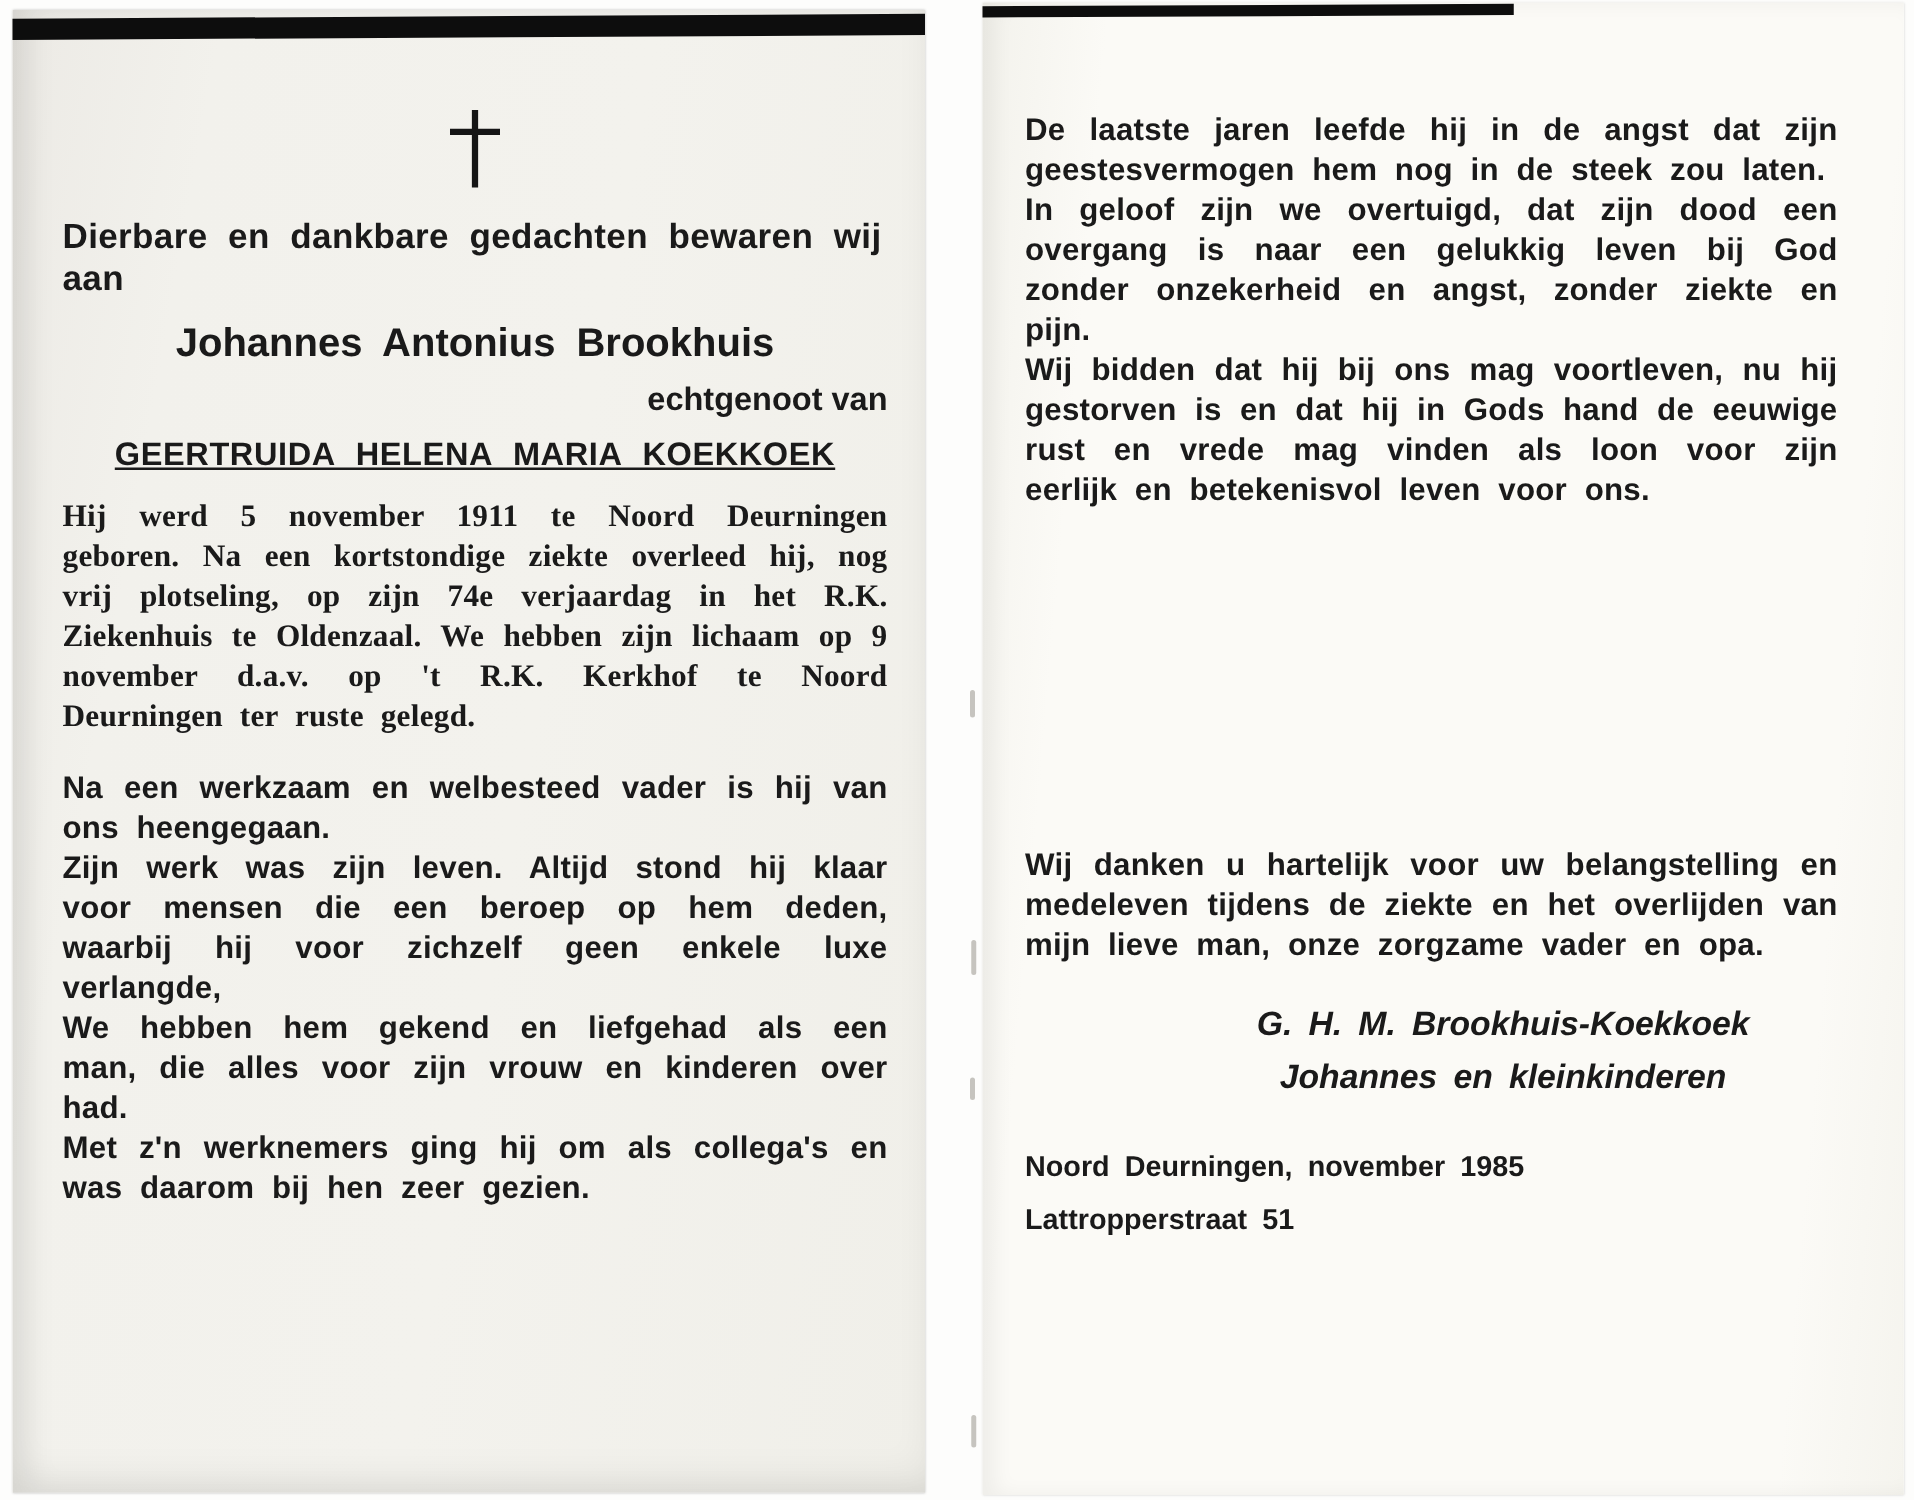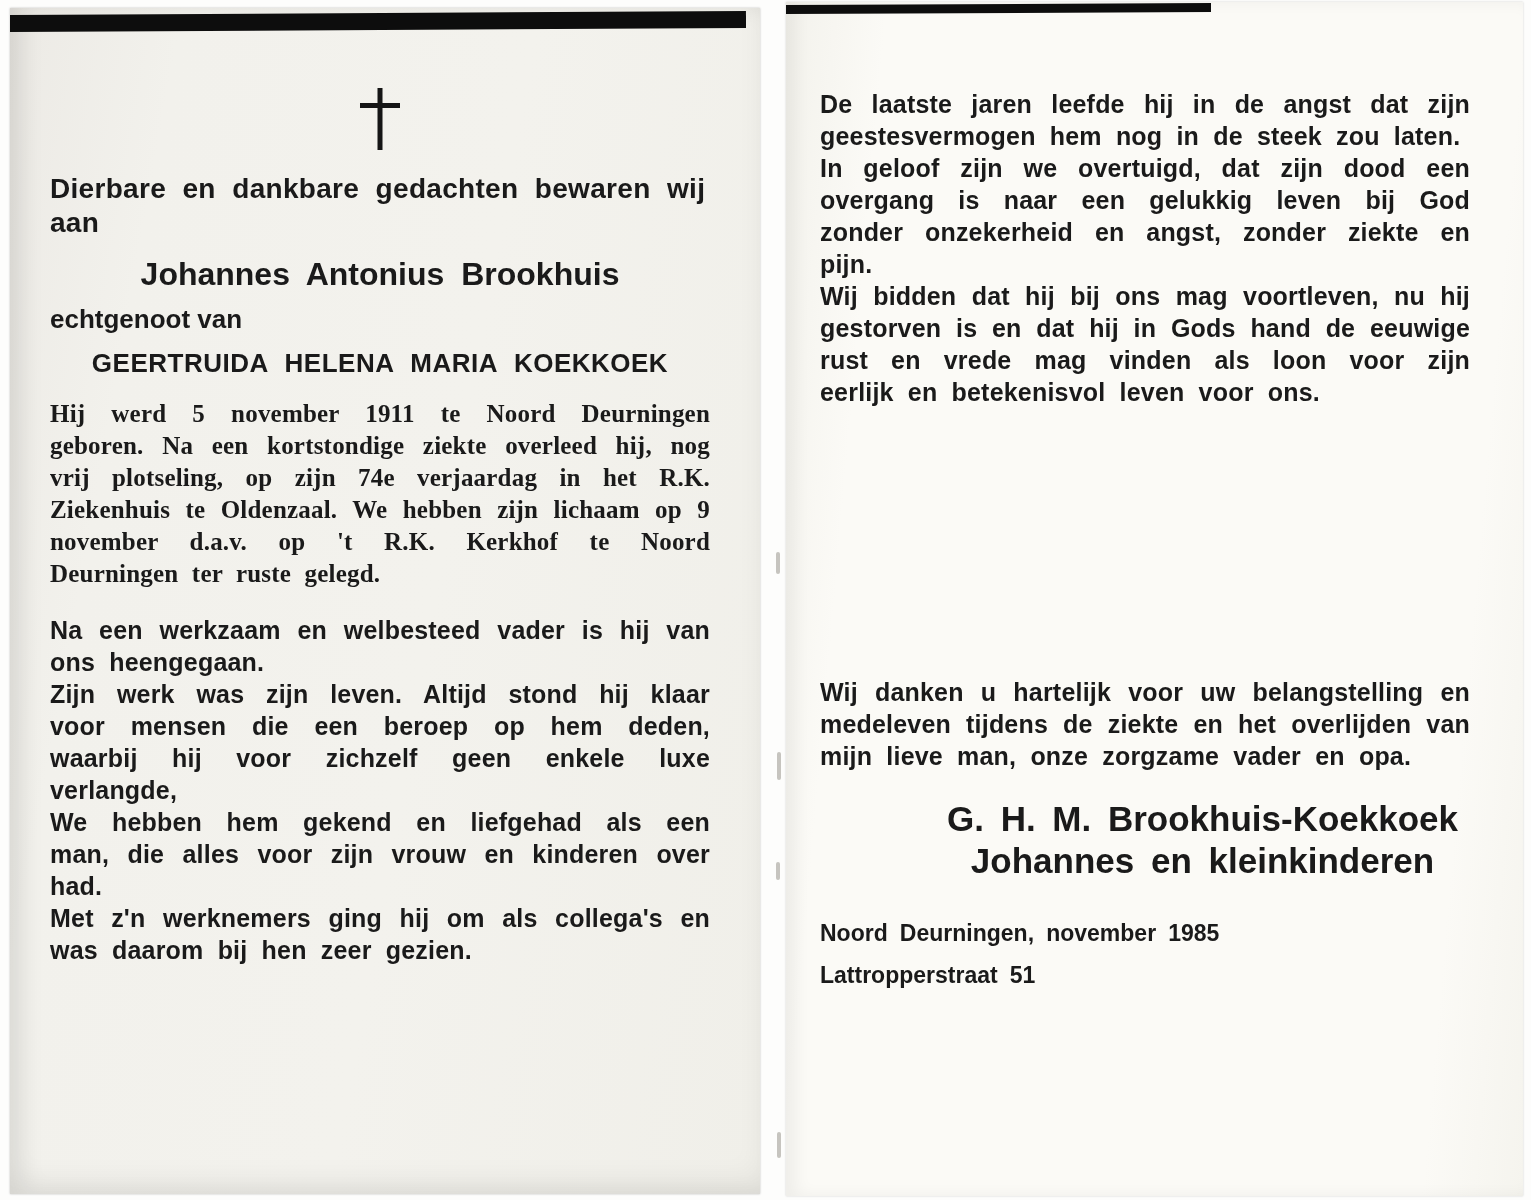--- a/index.html
+++ b/index.html
@@ -13,21 +13,20 @@
     width:1531px;height:1200px;position:relative;overflow:hidden;
     background:#fdfdfc;
     font-family:"Liberation Sans","DejaVu Sans",sans-serif;
     color:var(--ink);
   }
   .card{position:absolute;overflow:hidden;}
   .card-left{
     left:10px;top:8px;width:730px;height:1186px;
     background:linear-gradient(100deg,#eceae5 0%,#f2f1ec 18%,var(--paper-left) 55%,#f0efe9 100%);
     box-shadow:inset 14px 0 22px rgba(0,0,0,0.07), inset 0 -16px 26px rgba(0,0,0,0.05), 0 0 2px rgba(0,0,0,0.25);
-    padding-left:20px;
   }
   .card-right{
     left:786px;top:2px;width:737px;height:1194px;
     background:linear-gradient(95deg,#f3f2ec 0%,var(--paper-right) 12%,var(--paper-right) 88%,#f5f4ee 100%);
     box-shadow:inset 10px 0 16px rgba(0,0,0,0.05), 0 0 2px rgba(0,0,0,0.18);
   }
   .scan-bar{position:absolute;background:var(--scan-bar);}
   .scan-bar-left{left:-4px;top:5px;width:740px;height:17px;transform:rotate(-0.3deg);}
   .scan-bar-right{left:-3px;top:2px;width:428px;height:9px;transform:rotate(-0.25deg);}
   .fold-mark{position:absolute;background:#c6c4bf;border-radius:2px;}
@@ -41,28 +40,28 @@
     hyphens:auto;-webkit-hyphens:auto;
   }
   p{margin:0;}
 
   .cross{position:relative;width:44px;height:62px;margin:0 auto 22px auto;}
   .cross-v{position:absolute;left:50%;top:0;transform:translateX(-50%);width:5px;height:100%;background:#151515;}
   .cross-h{position:absolute;left:2px;top:15px;width:40px;height:5px;background:#151515;}
 
   .intro{font-size:28px;line-height:34px;font-weight:600;letter-spacing:0.3px;word-spacing:0.3em;}
   .deceased-name{font-size:32px;line-height:40px;font-weight:600;text-align:center;margin:14px 0 0 0;word-spacing:0.25em;}
-  .relation{font-size:26px;line-height:34px;font-weight:600;text-align:left;margin-top:8px;}
-  .spouse{font-size:26px;line-height:34px;font-weight:700;text-align:center;margin-top:10px;letter-spacing:0.5px;word-spacing:0.35em;}
+  .relation{font-size:26px;line-height:34px;font-weight:600;text-align:right;margin-top:8px;}
+  .spouse{font-size:26px;line-height:34px;font-weight:700;text-align:center;margin-top:10px;letter-spacing:0.5px;word-spacing:0.35em;text-decoration:underline;}
 
   .first-para{margin-top:18px;font-family:Liberation Serif, serif;}
   .gap-para{margin-top:24px;}
 
   .thanks{margin-top:268px;}
-  .sig-block{margin-top:26px;text-align:center;padding-left:115px;font-size:35px;line-height:42px;font-weight:600;word-spacing:0.2em;}
+  .sig-block{margin-top:26px;text-align:center;padding-left:115px;font-size:27px;line-height:42px;font-weight:600;word-spacing:0.2em;font-style:italic;}
   .place-block{margin-top:30px;font-size:23px;line-height:42px;font-weight:600;word-spacing:0.25em;}
 </style>
 </head>
 <body>
 
 <div class="card card-left">
   <div class="scan-bar scan-bar-left"></div>
   <div class="content-left">
     <div class="cross">
       <span class="cross-v"></span>

